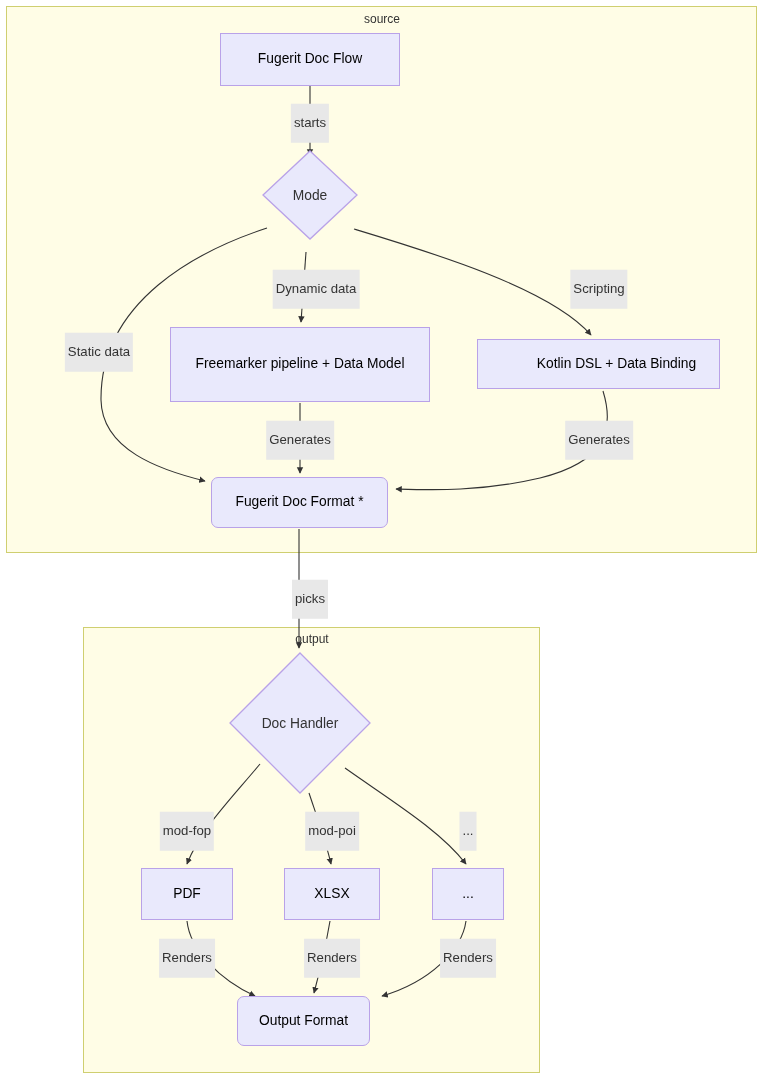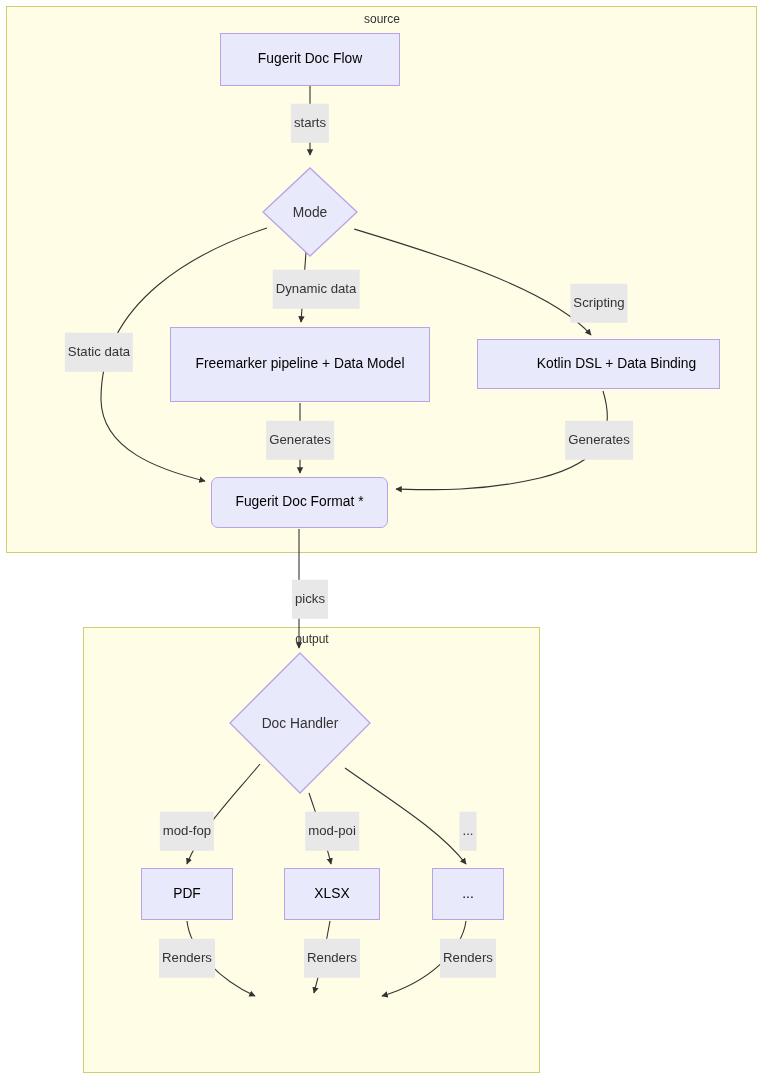--- a/index.html
+++ b/index.html
@@ -134,21 +134,21 @@
       <path d="M 466,921 C 462,950 430,982 382,996"></path>
     </g>
   </svg>
 
   <div class="edge-label" style="left:310px; top:123px;">starts</div>
 
   <div class="edge-label" style="left:99px; top:352px;">Static data</div>
 
   <div class="edge-label" style="left:316px; top:289px;">Dynamic data</div>
 
-  <div class="edge-label" style="left:599px; top:303px;">Scripting</div>
+  <div class="edge-label" style="left:599px; top:289px;">Scripting</div>
 
   <div class="edge-label" style="left:300px; top:440px;">Generates</div>
 
   <div class="edge-label" style="left:599px; top:440px;">Generates</div>
 
   <div class="edge-label" style="left:310px; top:591px;margin-top:8px;">picks</div>
 
   <div class="edge-label" style="left:187px; top:831px;">mod-fop</div>
 
   <div class="edge-label" style="left:332px; top:831px;">mod-poi</div>
@@ -156,21 +156,21 @@
   <div class="edge-label" style="left:468px; top:831px;">...</div>
 
   <div class="edge-label" style="left:187px; top:958px;">Renders</div>
 
   <div class="edge-label" style="left:332px; top:958px;">Renders</div>
 
   <div class="edge-label" style="left:468px; top:958px;">Renders</div>
 
   <div class="node" style="left:220px; top:33px; width:180px; height:53px;">Fugerit Doc Flow</div>
 
-  <div class="diamond-wrap" style="left:262px; top:167px; width:96px; height:90px;">
+  <div class="diamond-wrap" style="left:262px; top:150px; width:96px; height:90px;">
     <svg width="96" height="90" viewBox="0 0 96 90">
       <polygon points="48,1 95,45 48,89 1,45" fill="#e9e9fc" stroke="#b9a2e8" stroke-width="1.3"></polygon>
     </svg>
     <div class="diamond-label">Mode</div>
   </div>
 
   <div class="node" style="left:170px; top:327px; width:260px; height:75px; padding:16px 18px;">
     <span>Freemarker pipeline + Data Model</span>
   </div>
 
@@ -184,14 +184,15 @@
     </svg>
     <div class="diamond-label">Doc Handler</div>
   </div>
 
   <div class="node" style="left:141px; top:868px; width:92px; height:52px;">PDF</div>
 
   <div class="node" style="left:284px; top:868px; width:96px; height:52px;">XLSX</div>
 
   <div class="node" style="left:432px; top:868px; width:72px; height:52px;">...</div>
 
+  <div class="node rounded" style="left:237px; top:996px; width:133px; height:50px;">Output Format</div>
 
 </div>
 
 </body></html>

